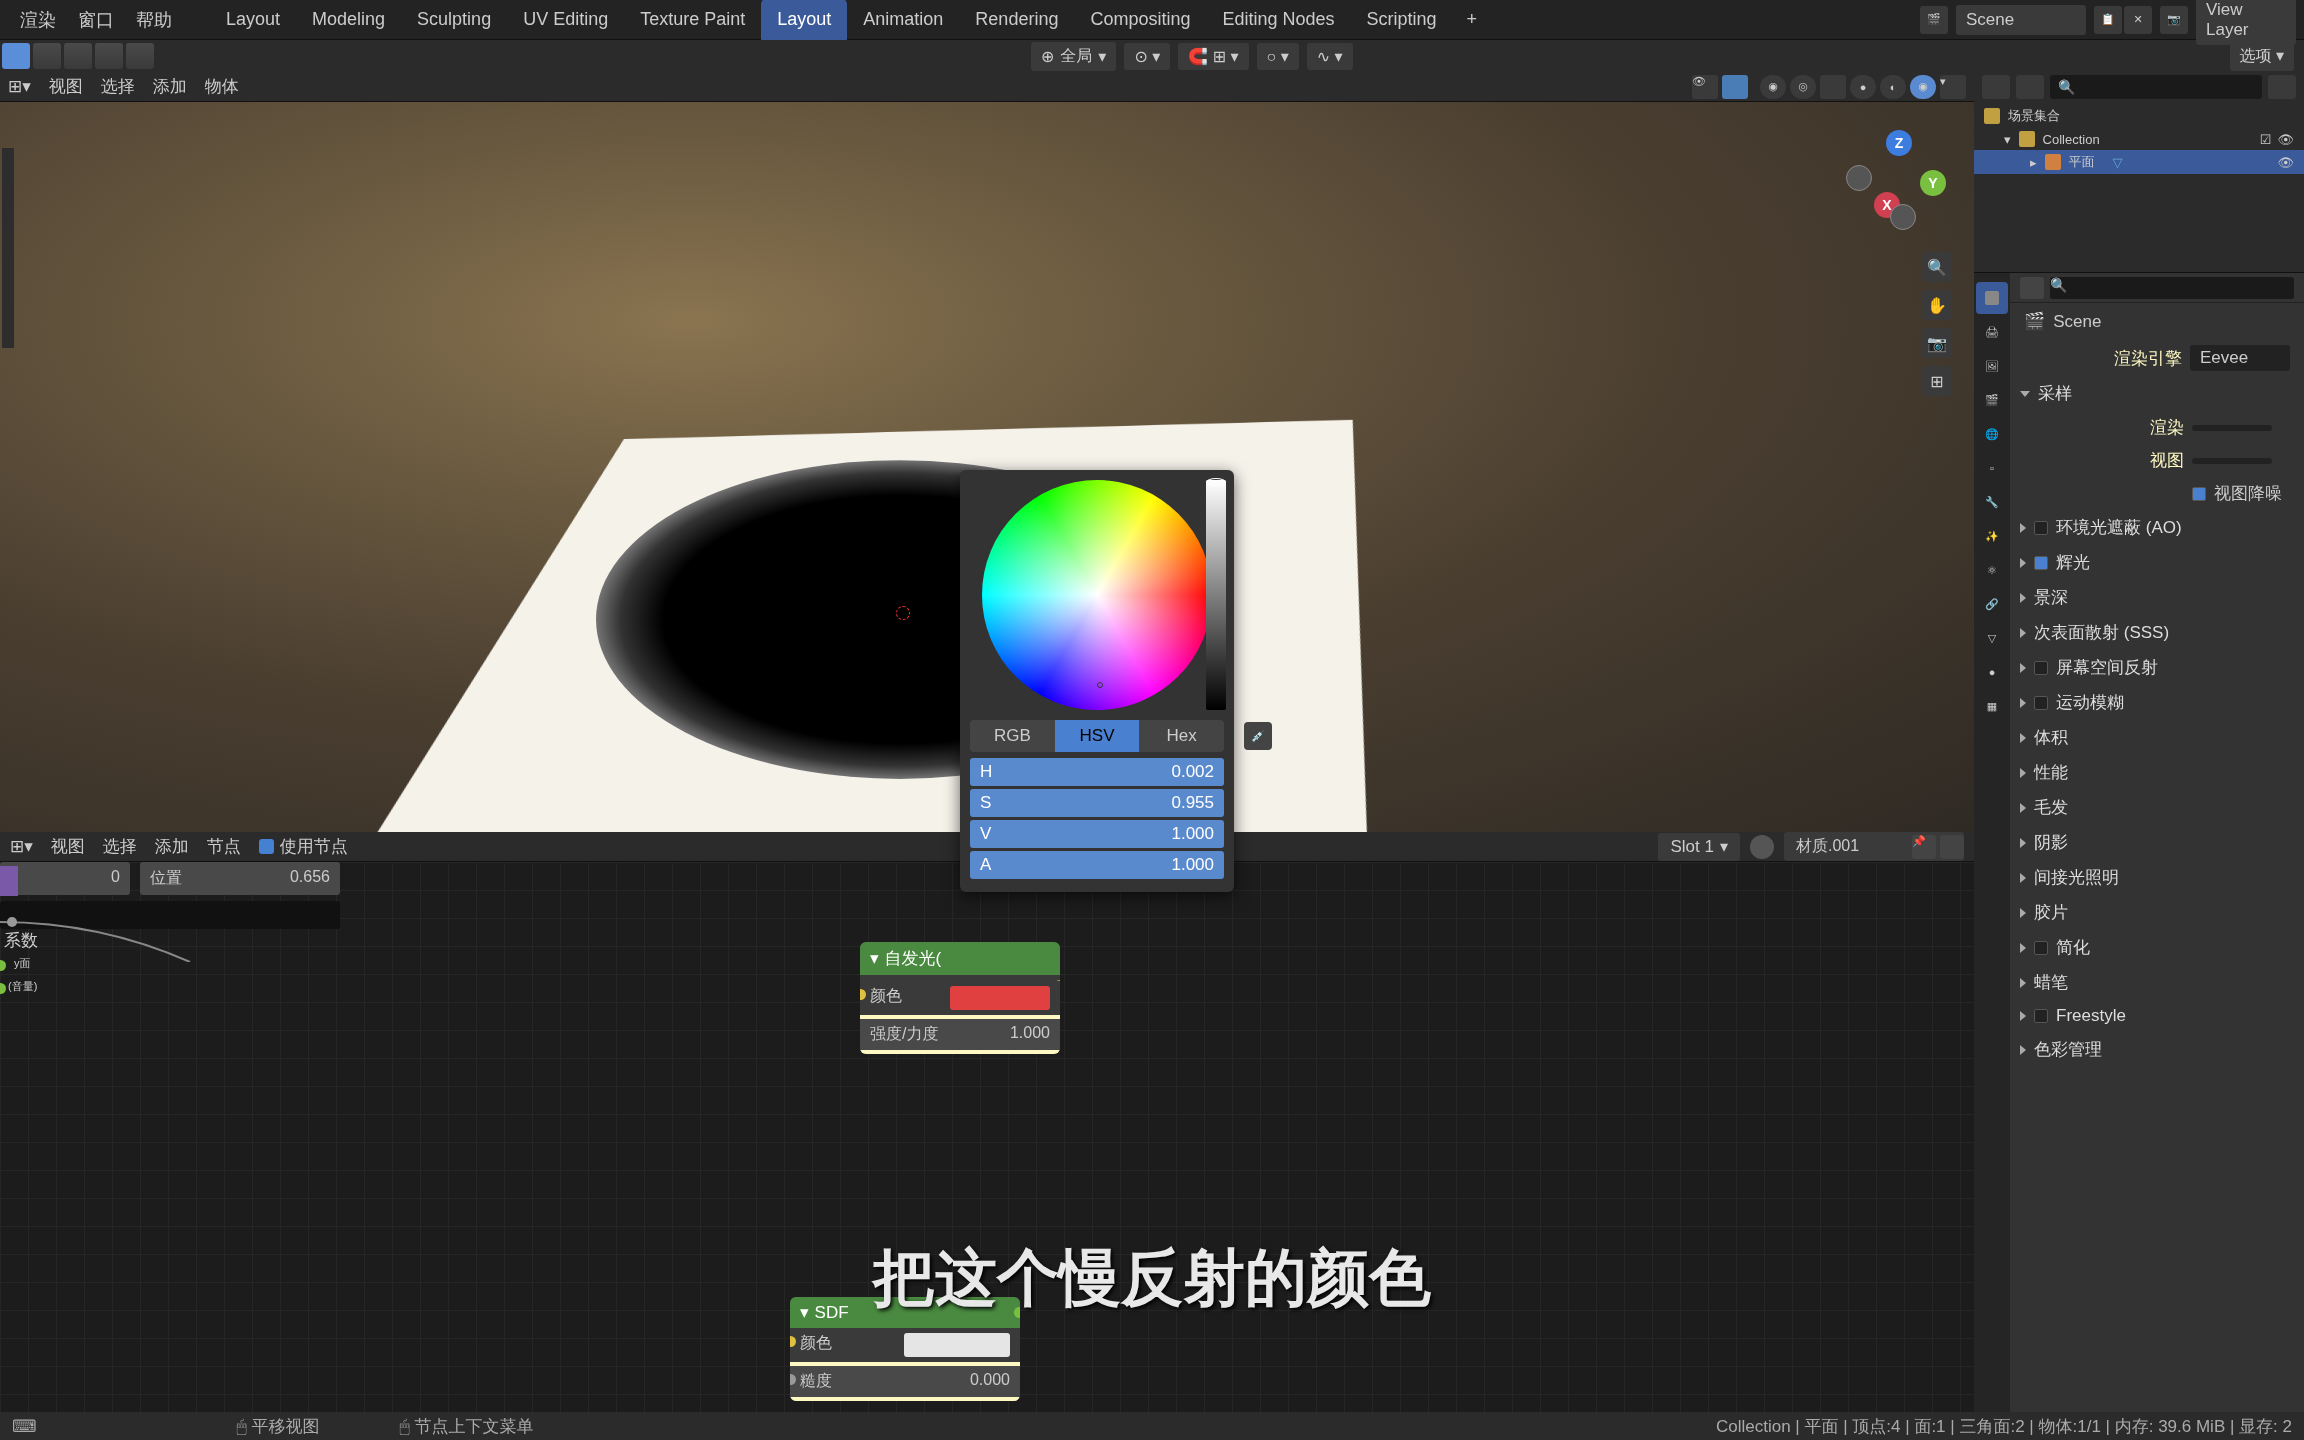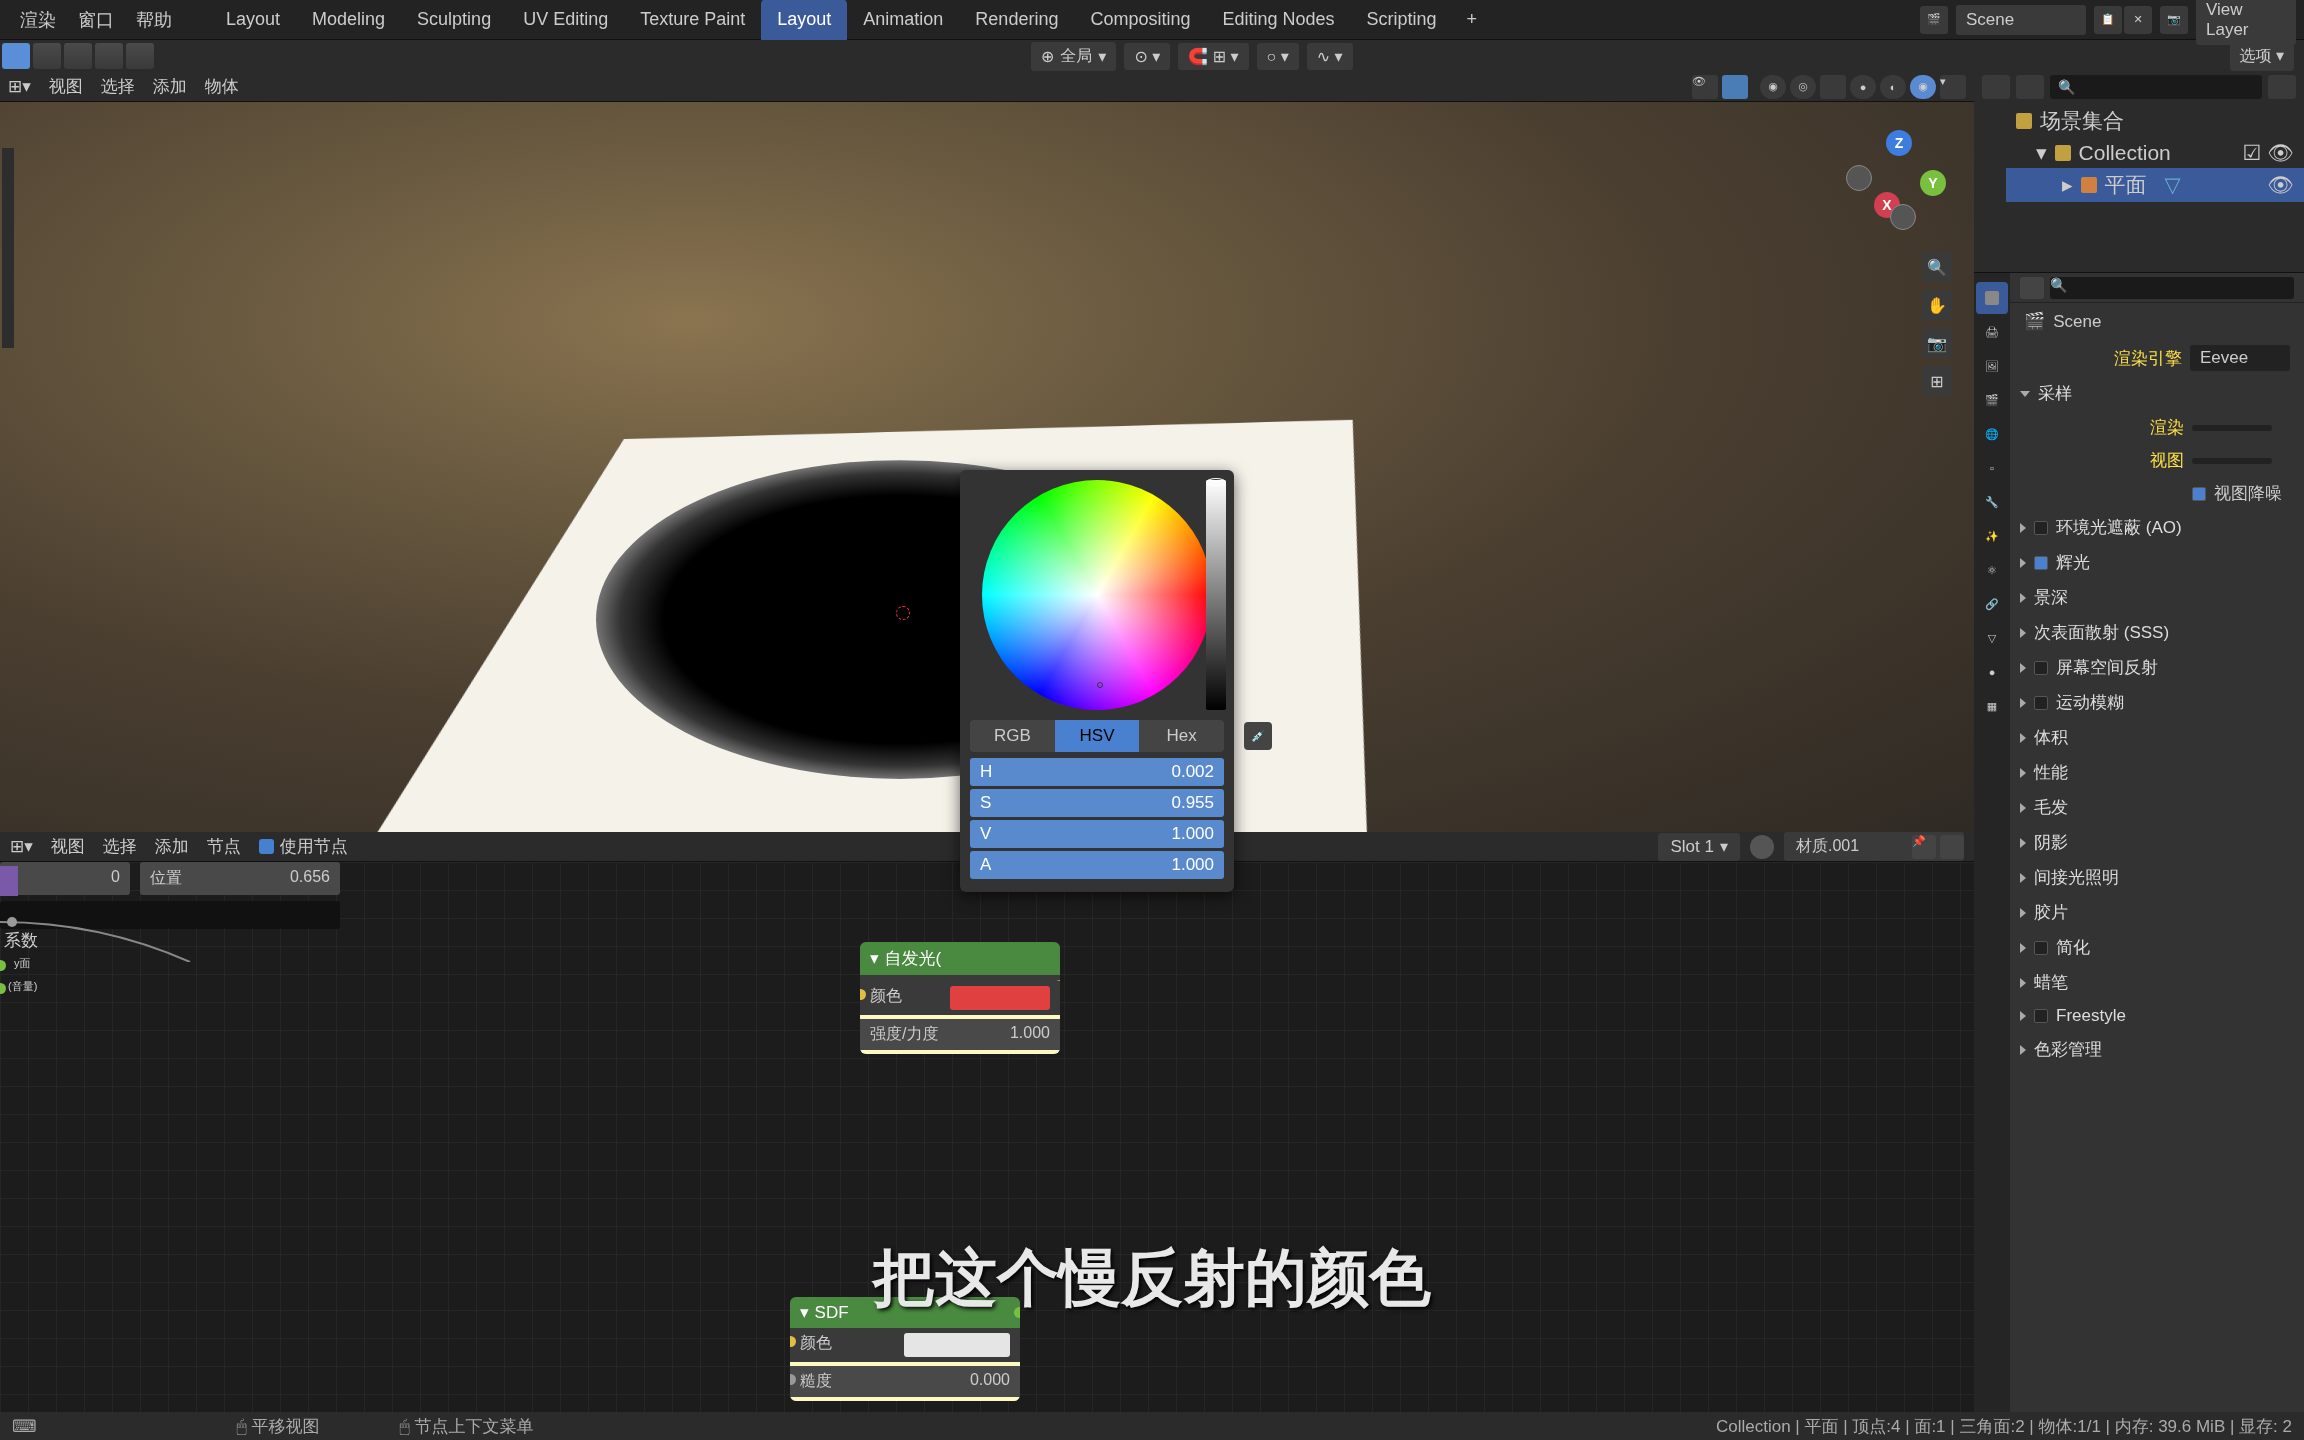--- a/index.html
+++ b/index.html
@@ -103,34 +103,34 @@
 .hsv-rows { margin-top: 6px; }
 .hsv-row { display: flex; background: #5a8ace; border-radius: 3px; padding: 4px 10px; justify-content: space-between; margin-bottom: 3px; font-size: 17px; color: #fff; }
 
 
 .right-col { position: absolute; right: 0; top: 72px; width: 330px; bottom: 28px; background: #2b2b2b; display: flex; flex-direction: column; }
 .outliner { height: 200px; background: #2b2b2b; }
 .outliner-head { height: 30px; display: flex; align-items: center; padding: 0 8px; gap: 6px; }
 .outliner-head .dd { width: 28px; height: 24px; background: #3a3a3a; border-radius: 3px; }
 .outliner-head .search { flex: 1; background: #1a1a1a; border-radius: 3px; height: 24px; margin-left: auto; width: 150px; padding: 0 8px; display:flex;align-items:center; }
 .outliner-tree { padding: 2px 0; }
-.out-row { display: flex; align-items: center; padding: 3px 10px; gap: 8px; font-size: 21px; margin-left: 32px; }
+.out-row { display: flex; align-items: center; padding: 3px 10px; gap: 8px; font-size: 13px; }
 .out-row.sel { background: #3a5a9a; }
 .out-icon { width: 16px; height: 16px; border-radius: 2px; }
 
 .props-area { flex: 1; display: flex; border-top: 1px solid #111; }
 .props-tabs { width: 36px; background: #252525; display: flex; flex-direction: column; padding-top: 8px; }
 .props-tabs .pt { width: 32px; height: 32px; margin: 1px auto; border-radius: 4px; display:flex;align-items:center;justify-content:center; cursor:pointer; }
 .props-tabs .pt.active { background: #3a5a9a; }
 .props-content { flex: 1; background: #333; padding: 0; overflow-y: auto; }
 .props-content-head { height: 30px; display: flex; align-items: center; padding: 0 10px; gap: 6px; border-bottom: 1px solid #222; }
 .props-content-head .search { flex: 1; background: #1a1a1a; border-radius: 3px; height: 22px; margin-left: auto; width: 140px; }
 .breadcrumb { padding: 8px 14px; display: flex; align-items: center; gap: 8px; font-size: 17px; }
 .prop-row { display: flex; align-items: center; padding: 5px 14px; gap: 8px; font-size: 17px; }
-.prop-field-lab { text-align: right; width: 160px; color: #fde047; }
+.prop-field-lab { text-align: right; width: 160px; color: #fef9c3; }
 .prop-field-val { background: #222; padding: 3px 10px; border-radius: 3px; min-width: 100px; }
 .group-head { display: flex; align-items: center; gap: 8px; padding: 6px 10px; font-size: 17px; color: #ddd; }
 .group-head .tw { width: 0; height: 0; border-left: 5px solid transparent; border-right: 5px solid transparent; border-top: 6px solid #aaa; }
 .group-head .tw.right { border-top: 5px solid transparent; border-bottom: 5px solid transparent; border-left: 6px solid #aaa; border-right: none; }
 .chk-sm { width: 14px; height: 14px; background: #222; border: 1px solid #555; border-radius: 2px; }
 .chk-sm.on { background: #4a80d0; }
 
 
 .statusbar { position: absolute; bottom: 0; left: 0; right: 0; height: 28px; background: #2b2b2b; display: flex; align-items: center; padding: 0 12px; font-size: 17px; color: #aaa; }
 .statusbar .mid { margin-left: 200px; display: flex; gap: 80px; }

